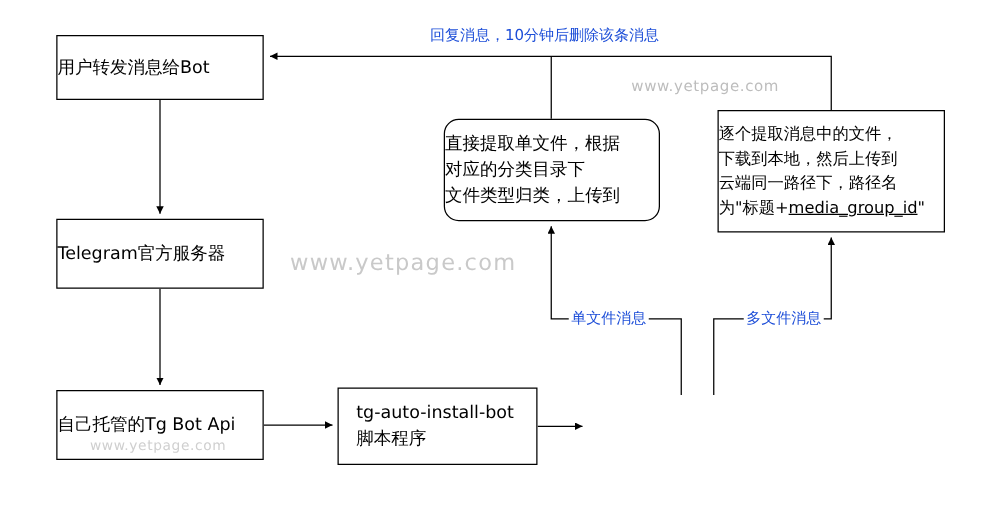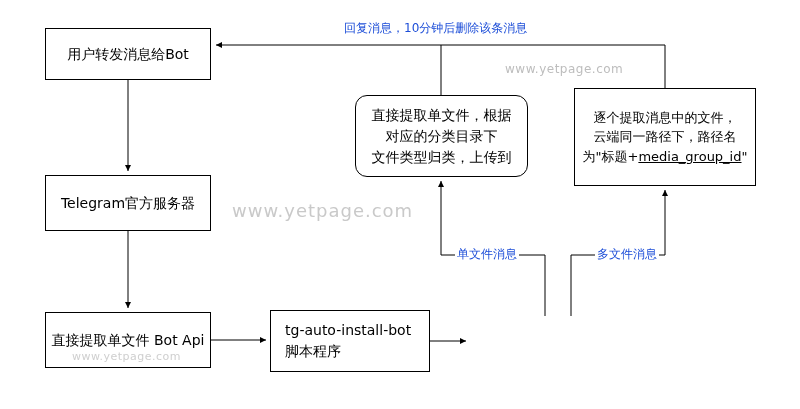--- a/index.html
+++ b/index.html
@@ -3,21 +3,21 @@
 <meta charset="utf-8">
 <style>
   html,body { margin:0; padding:0; background:#ffffff; }
   .canvas {
     position:relative; width:800px; height:409px; background:#ffffff;
     font-family:"DejaVu Sans","Liberation Sans",sans-serif; overflow:hidden; color:#000;
   }
   svg.connectors { position:absolute; left:0; top:0; width:800px; height:409px; }
   .node {
     position:absolute; box-sizing:border-box; border:1px solid #000; background:#fff;
-    display:flex; flex-direction:column; align-items:center; justify-content:center;
+    display:flex; flex-direction:column; align-items:flex-start; justify-content:center;
     text-align:center; font-size:14px; line-height:1.5; color:#000;
   }
   .node .ln { white-space:nowrap; }
   .node-left { align-items:flex-start; text-align:left; padding-left:14px; }
   .edge-label {
     position:absolute; font-size:12px; color:#1d4ed8; background:#fff;
     padding:0 2px; white-space:nowrap;
   }
   .watermark {
     position:absolute; font-weight:normal; white-space:nowrap; pointer-events:none;
@@ -60,37 +60,38 @@
 
   <div class="node" id="node-user-forward">
     <div class="ln">用户转发消息给Bot</div>
   </div>
 
   <div class="node" id="node-telegram-server">
     <div class="ln">Telegram官方服务器</div>
   </div>
 
   <div class="node" id="node-self-hosted">
-    <div class="ln">直接提取单文件 Bot Api</div>
+    <div class="ln">自己托管的Tg Bot Api</div>
   </div>
 
   <div class="node node-left" id="node-bot-script">
     <div class="ln">tg-auto-install-bot</div>
     <div class="ln">脚本程序</div>
   </div>
 
 
   <div class="node" id="node-single-file">
     <div class="ln">直接提取单文件，根据</div>
     <div class="ln">对应的分类目录下</div>
     <div class="ln">文件类型归类，上传到</div>
   </div>
 
   <div class="node" id="node-multi-file">
     <div class="ln">逐个提取消息中的文件，</div>
+    <div class="ln">下载到本地，然后上传到</div>
     <div class="ln">云端同一路径下，路径名</div>
     <div class="ln">
       <span>为"标题+</span><span class="u">media_group_id</span><span>"</span>
     </div>
   </div>
 
   <div class="edge-label" id="label-reply">回复消息，10分钟后删除该条消息</div>
   <div class="edge-label" id="label-single">单文件消息</div>
   <div class="edge-label" id="label-multi">多文件消息</div>
 

